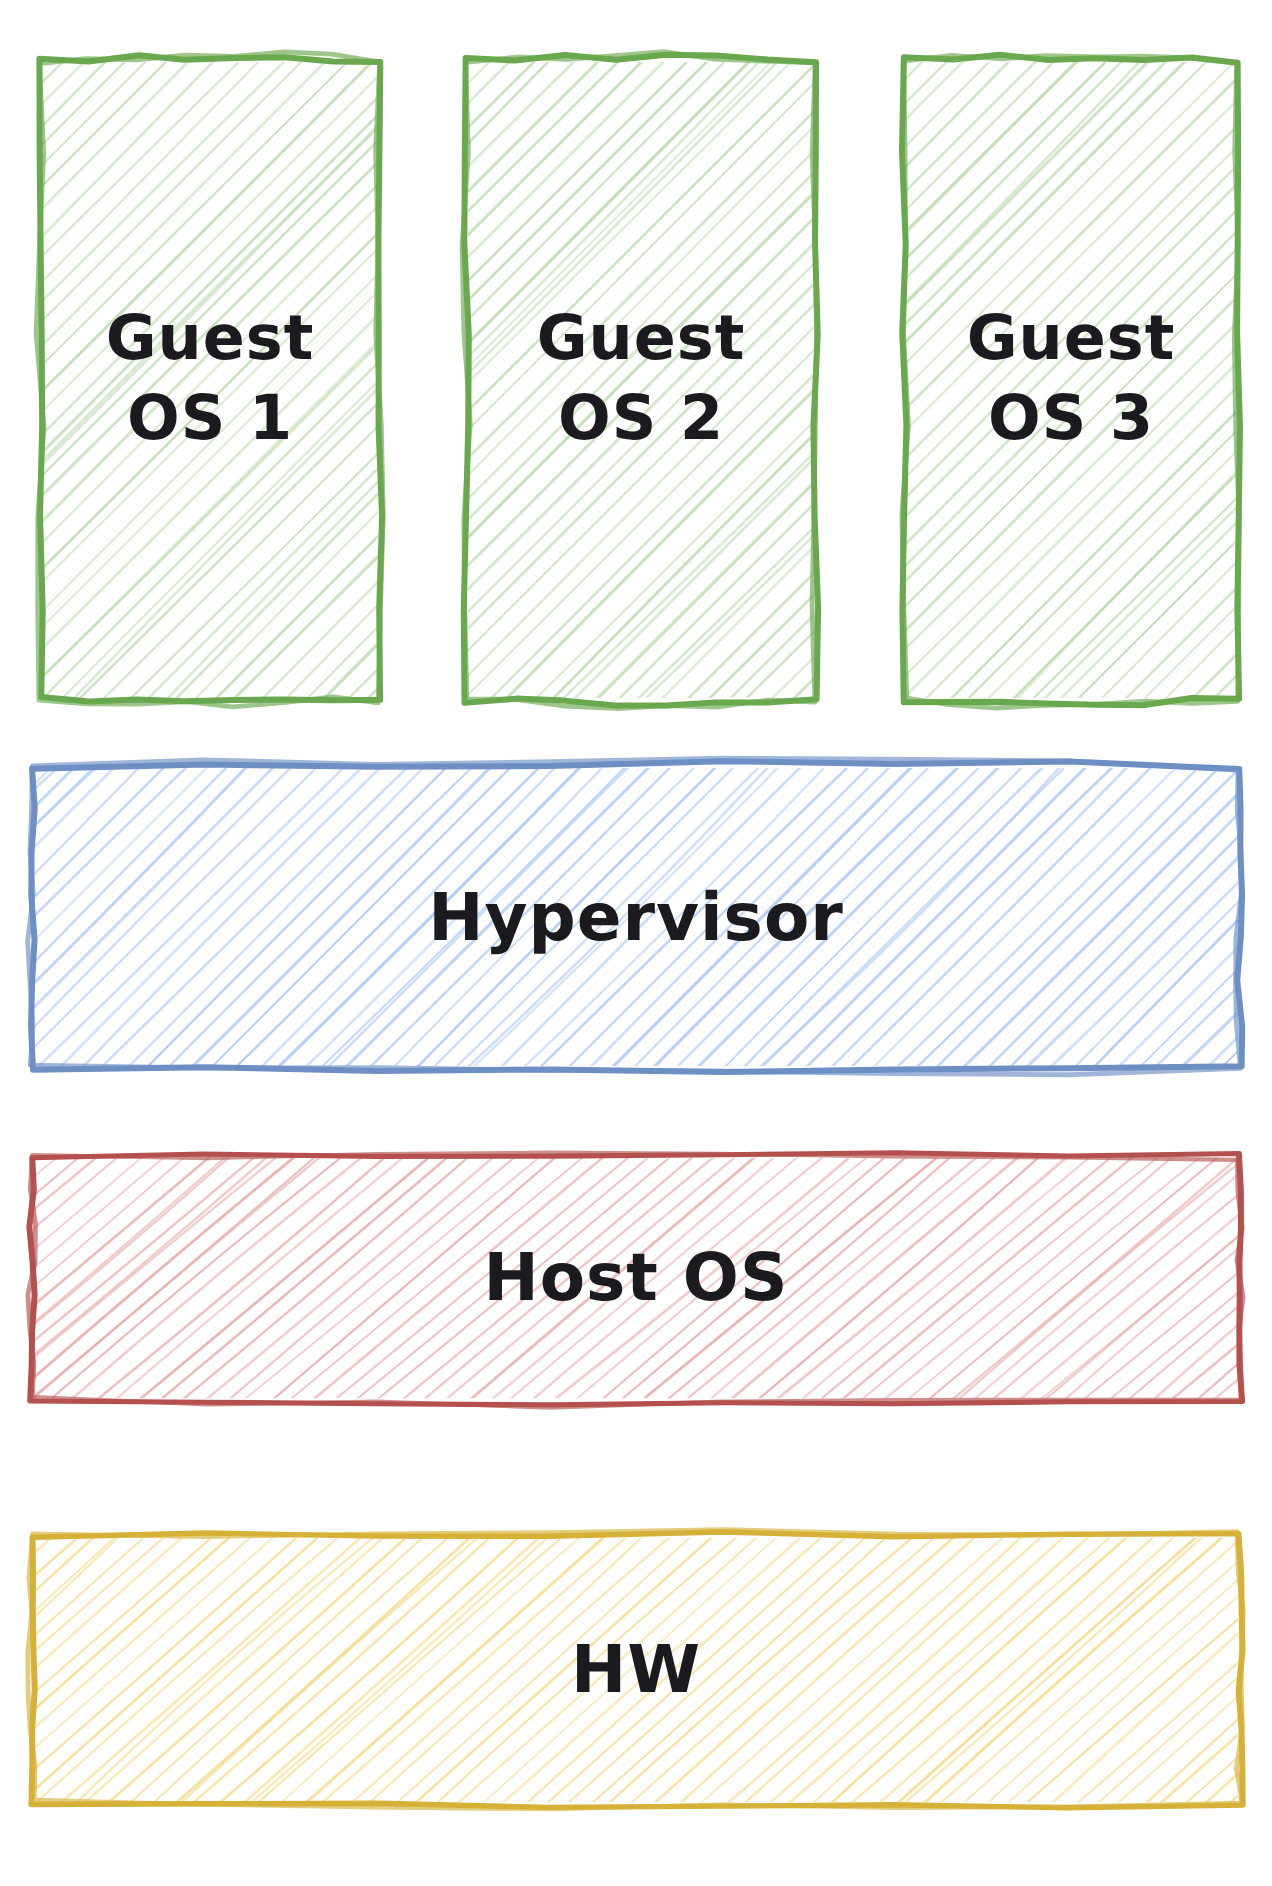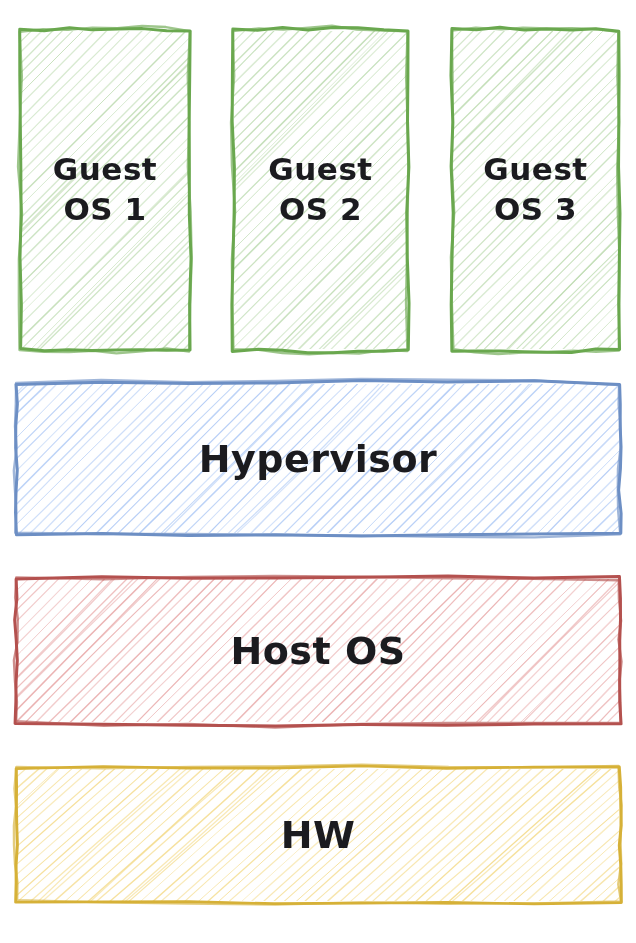--- a/index.html
+++ b/index.html
@@ -41,21 +41,21 @@
     font-weight: 700;
     font-size: 33px;
     line-height: 1.28;
     color: #1b1b1f;
     letter-spacing: 0.5px;
     white-space: pre-line;
     pointer-events: none;
     -webkit-font-smoothing: antialiased;
   }
   .guest .node-label { font-size: 31px; }
-  .wide .node-label { font-size: 38px; }
+  .wide .node-label { font-size: 33px; }
 </style>
 </head>
 <body>
 
 <div id="canvas">
     <div class="node guest" style="left: 20px; top: 30px; width: 170px; height: 320px;">
       <svg viewBox="0 0 170 320" preserveAspectRatio="none">
         <defs>
           <clipPath id="clip-guest-os-1">
             <rect x="1" y="1" width="168" height="318"></rect>
@@ -330,21 +330,21 @@
           <path d="M 147.6 151 Q 223.3 75.5 298.6 0" fill="none" stroke="#a4c2f4" stroke-width="1.3" opacity="0.55"></path>
           <path d="M 363.4 151 Q 446.3 75.5 514.4 0" fill="none" stroke="#a4c2f4" stroke-width="1.3" opacity="0.55"></path>
           <path d="M -118.1 151 Q -48.2 75.5 32.9 0" fill="none" stroke="#a4c2f4" stroke-width="1.3" opacity="0.55"></path>
           <path d="M -137.2 151 Q -68.6 75.5 13.8 0" fill="none" stroke="#a4c2f4" stroke-width="1.3" opacity="0.55"></path>
         </g>
         <path d="M 0.03 1.43 L 86.38 -0.71 L 173.38 0.39 L 258.69 0.03 L 345.78 -2.41 L 431.02 -0.96 L 518.44 -2.20 L 603.63 1.50 L 604.26 21.20 L 604.17 43.49 L 605.04 63.77 L 604.42 85.62 L 602.62 107.13 L 605.11 130.38 L 604.80 150.14 L 518.25 151.07 L 432.05 151.79 L 345.52 152.99 L 259.40 151.73 L 172.48 152.55 L 86.40 150.57 L 0.47 151.87 L -0.48 129.47 L 0.04 108.06 L 1.26 87.04 L -0.34 65.06 L -0.23 42.85 L 1.36 21.14 Z" fill="none" stroke="#6d8fc4" stroke-width="3.0" stroke-linejoin="round" stroke-linecap="round" opacity="1"></path>
         <path d="M 0.07 -0.05 L 85.29 -3.04 L 171.73 -0.85 L 259.63 -2.14 L 345.03 -3.97 L 429.85 -3.37 L 517.61 -2.60 L 603.03 2.00 L 602.63 21.81 L 604.60 43.94 L 604.54 65.03 L 601.95 85.91 L 601.78 108.33 L 602.14 127.88 L 604.24 151.20 L 518.54 154.37 L 430.42 153.85 L 344.97 152.58 L 258.32 152.03 L 173.29 150.88 L 84.71 150.95 L -0.81 149.63 L 0.43 129.44 L -1.06 106.94 L -2.18 87.55 L 0.66 64.04 L -1.00 43.60 L -0.18 20.85 Z" fill="none" stroke="#6d8fc4" stroke-width="2.4" stroke-linejoin="round" stroke-linecap="round" opacity="0.65"></path>
       </svg>
       <div class="node-label">Hypervisor</div>
     </div>
-    <div class="node wide" style="left: 16px; top: 578px; width: 604px; height: 145px;">
+    <div class="node wide" style="left: 16px; top: 578px; width: 604px; height: 122px;">
       <svg viewBox="0 0 604 145" preserveAspectRatio="none">
         <defs>
           <clipPath id="clip-host-os">
             <rect x="1" y="1" width="602" height="143"></rect>
           </clipPath>
         </defs>
         <g clip-path="url(#clip-host-os)">
           <path d="M -144.3 145.6 Q -71.7 73.4 -0.7 -0.8" fill="none" stroke="#e6a0a0" stroke-width="1.55" stroke-linecap="round" opacity="0.72"></path>
           <path d="M -133.7 145.5 Q -62.2 72.8 12.0 1.4" fill="none" stroke="#e6a0a0" stroke-width="0.91" stroke-linecap="round" opacity="0.51"></path>
           <path d="M -123.0 144.7 Q -49.3 73.9 22.8 1.4" fill="none" stroke="#e6a0a0" stroke-width="1.13" stroke-linecap="round" opacity="0.67"></path>

